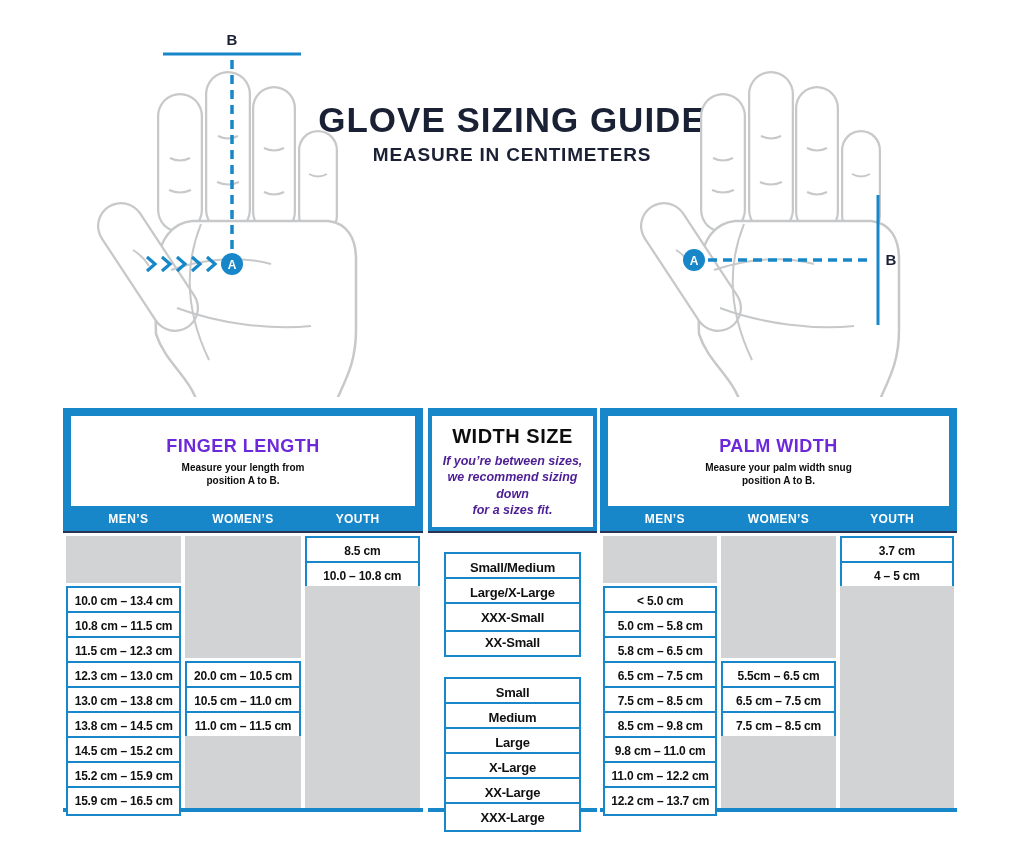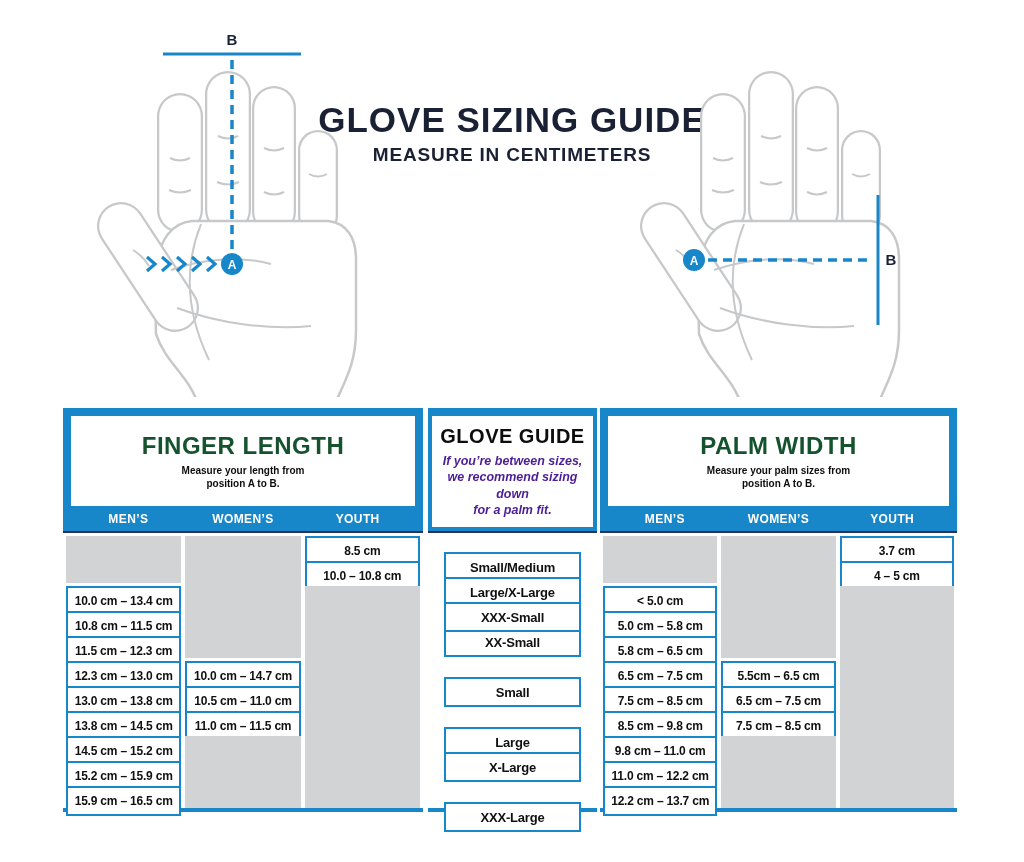--- a/index.html
+++ b/index.html
@@ -32,21 +32,21 @@
 
   
   .panel{position:absolute;top:408px}
   .panel-fl{left:63px;width:360px}
   .panel-gs{left:428px;width:169px}
   .panel-pw{left:600px;width:357px}
 
   .panel-header{background:var(--blue);border-bottom:2px solid var(--navy-line)}
   .panel-header-wide{height:125px;padding:8px 8px 0}
   .header-box{background:#fff;height:90px;display:flex;flex-direction:column;align-items:center;justify-content:center;text-align:center}
-  .header-box h2{font-size:24px;font-weight:bold;letter-spacing:.5px;color:#14532d}
+  .header-box h2{font-size:18px;font-weight:bold;letter-spacing:.5px;color:#6d28d9}
   .header-sub{font-size:10px;font-weight:bold;line-height:1.3;color:#0d0d0d;margin-top:4px}
   .col-band{height:25px;display:flex;align-items:center}
   .col-band span{flex:1;text-align:center;color:#fff;font-size:12px;font-weight:bold;letter-spacing:.4px}
 
   .panel-header-gs{height:125px;padding:8px 4px 4px}
   .header-box-gs{background:#fff;height:111px;display:flex;flex-direction:column;align-items:center;justify-content:center;text-align:center;padding:0 4px}
   .header-box-gs h2{font-size:20px;font-weight:bold;letter-spacing:.5px;color:#0d0d0d}
   .gs-note{font-size:12.5px;font-weight:bold;font-style:italic;line-height:1.32;color:#4c1d95;margin-top:5px}
 
   .grid{display:flex;gap:4px;height:272px;margin-top:3px;padding:0 3px}
@@ -153,66 +153,68 @@
         <div class="cell" style="top:100px">11.5 cm – 12.3 cm</div>
         <div class="cell" style="top:125px">12.3 cm – 13.0 cm</div>
         <div class="cell" style="top:150px">13.0 cm – 13.8 cm</div>
         <div class="cell" style="top:175px">13.8 cm – 14.5 cm</div>
         <div class="cell" style="top:200px">14.5 cm – 15.2 cm</div>
         <div class="cell" style="top:225px">15.2 cm – 15.9 cm</div>
         <div class="cell" style="top:250px">15.9 cm – 16.5 cm</div>
       </div>
       <div class="col">
         <div class="gray-run" style="top:0;height:122px"></div>
-        <div class="cell" style="top:125px">10.0 cm – 14.7 cm</div>
+        <div class="cell" style="top:125px">20.0 cm – 10.5 cm</div>
         <div class="cell" style="top:150px">10.5 cm – 11.0 cm</div>
         <div class="cell" style="top:175px">11.0 cm – 11.5 cm</div>
         <div class="gray-run" style="top:200px;height:72px"></div>
       </div>
       <div class="col">
         <div class="cell" style="top:0">8.5 cm</div>
         <div class="cell" style="top:25px">10.0 – 10.8 cm</div>
         <div class="gray-run" style="top:50px;height:222px"></div>
       </div>
     </div>
     <div class="bottom-bar"></div>
   </section>
 
   <section class="panel panel-gs">
     <div class="panel-header panel-header-gs">
       <div class="header-box-gs">
-        <h2>GLOVE GUIDE</h2>
+        <h2>WIDTH SIZE</h2>
         <div class="gs-note">
           <div>If you’re between sizes,</div>
           <div>we recommend sizing down</div>
-          <div>for a palm fit.</div>
+          <div>for a sizes fit.</div>
         </div>
       </div>
     </div>
     <div class="grid grid-gs">
       <div class="col">
         <div class="cell cell-gs" style="top:0">Small/Medium</div>
         <div class="cell cell-gs" style="top:25px">Large/X-Large</div>
         <div class="cell cell-gs" style="top:75px">XX-Small</div>
         <div class="cell cell-gs" style="top:50px">XXX-Small</div>
         <div class="cell cell-gs" style="top:125px">Small</div>
+        <div class="cell cell-gs" style="top:150px">Medium</div>
         <div class="cell cell-gs" style="top:175px">Large</div>
         <div class="cell cell-gs" style="top:200px">X-Large</div>
+        <div class="cell cell-gs" style="top:225px">XX-Large</div>
         <div class="cell cell-gs" style="top:250px">XXX-Large</div>
       </div>
     </div>
     <div class="bottom-bar"></div>
   </section>
 
   <section class="panel panel-pw">
     <div class="panel-header panel-header-wide">
       <div class="header-box">
         <h2>PALM WIDTH</h2>
         <div class="header-sub">
-          <div>Measure your palm sizes from</div>
+          <div>Measure your palm width snug</div>
           <div>position A to B.</div>
         </div>
       </div>
       <div class="col-band">
         <span>MEN’S</span>
         <span>WOMEN’S</span>
         <span>YOUTH</span>
       </div>
     </div>
     <div class="grid">

